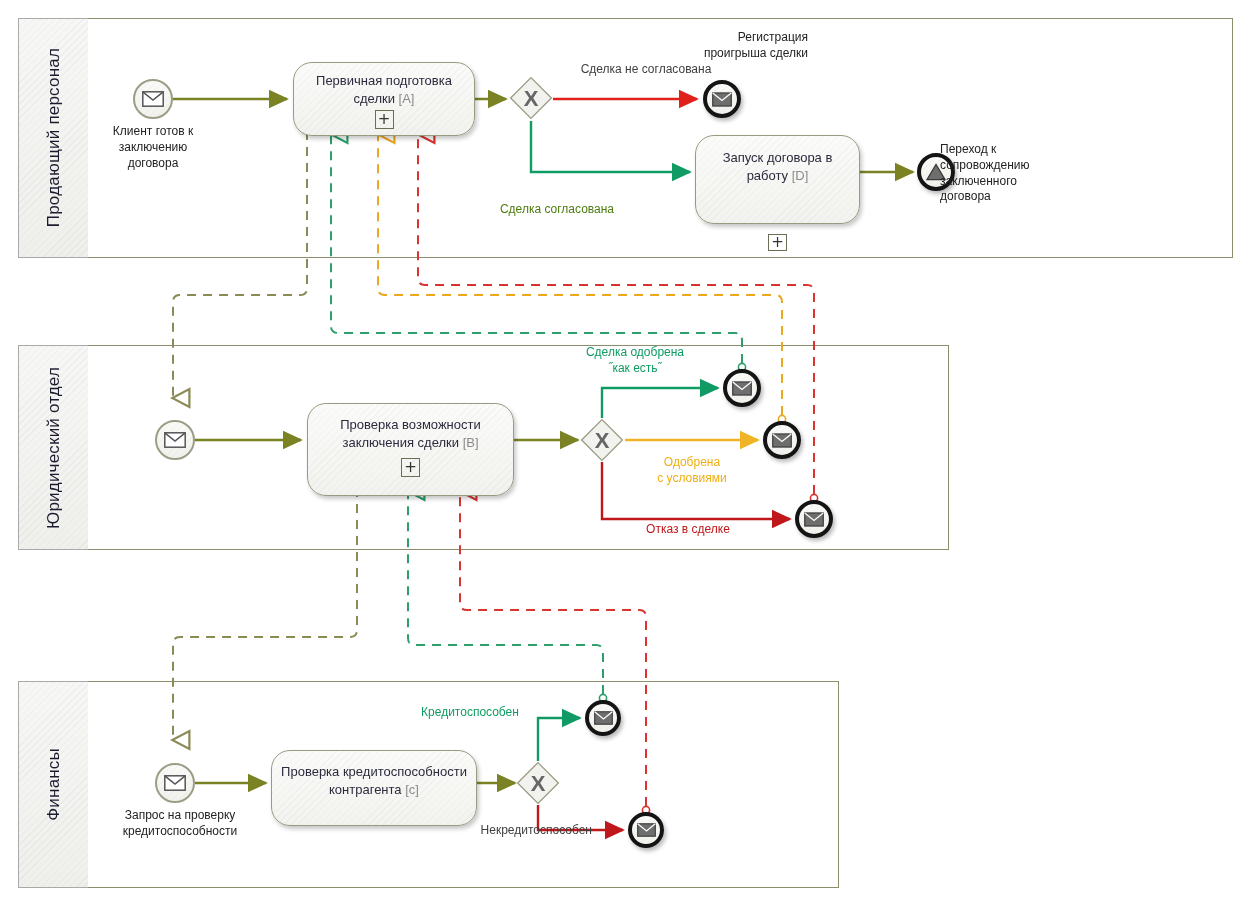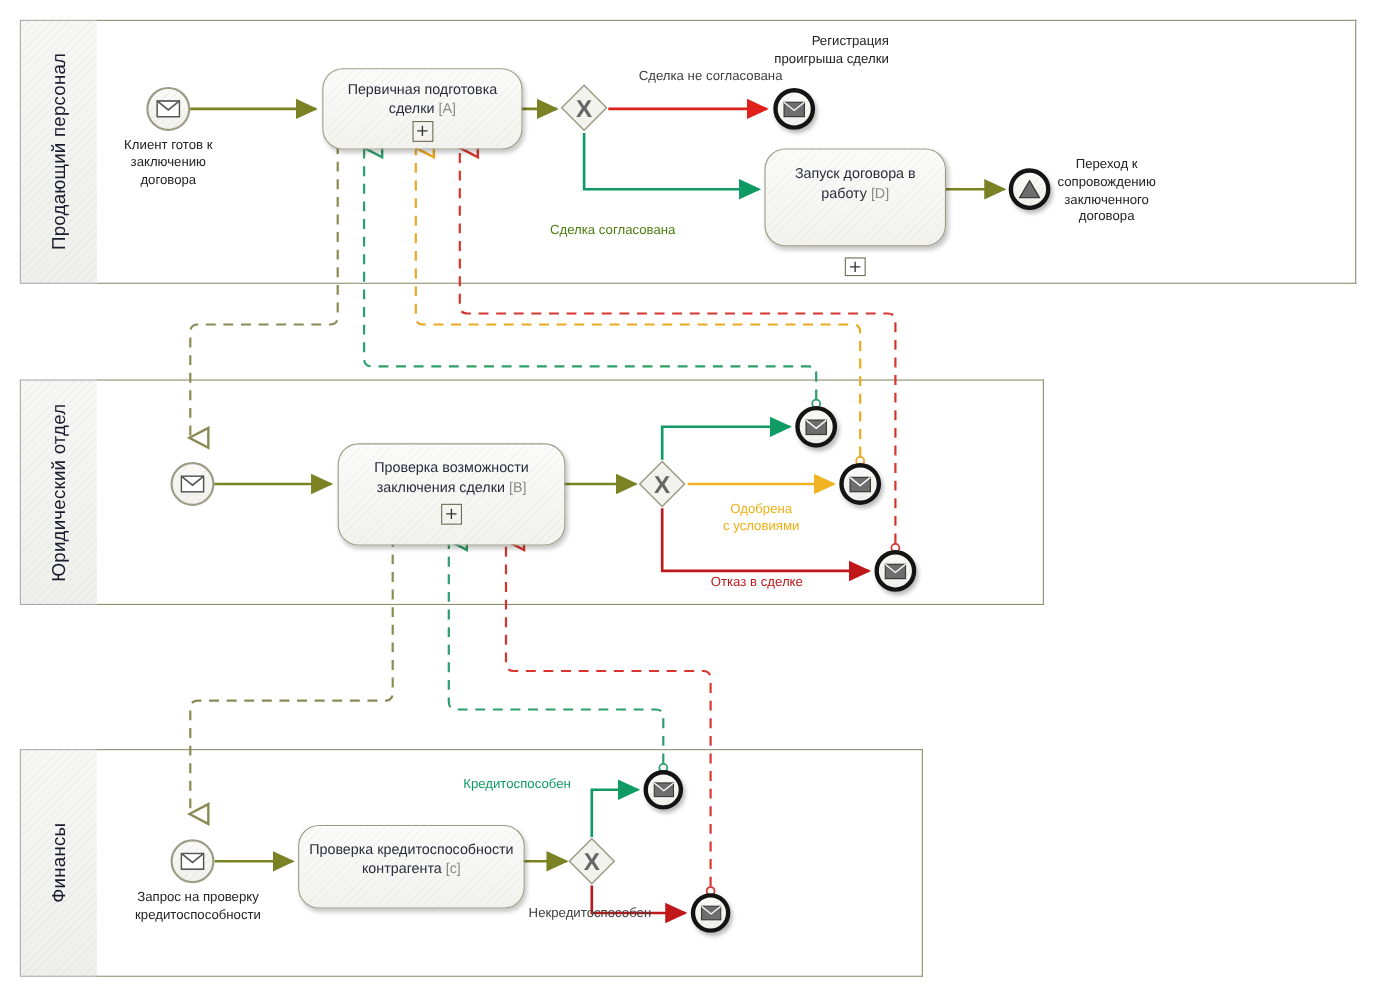--- a/index.html
+++ b/index.html
@@ -210,21 +210,21 @@
       <span class="tag">[D]</span>
     </div>
     <div class="plus" style="margin-top:6px;">+</div>
   </div>
 
   <div class="ev end" style="left:917px;top:153px;width:38px;height:38px;">
     <svg width="20" height="18" viewBox="0 0 20 18">
       <polygon points="10,1.4 19,16.6 1,16.6" fill="#6e6e6e" stroke="#3b3b3b" stroke-width="1.2"></polygon>
     </svg>
   </div>
-  <div class="txt" style="left:940px;top:142px;width:132px;text-align:center;">Переход к
+  <div class="txt" style="left:940px;top:142px;width:132px;text-align:left;">Переход к
 сопровождению
 заключенного
 договора</div>
 
   <div class="ev start" style="left:155px;top:420px;width:40px;height:40px;">
     <svg class="env" width="22" height="16" viewBox="0 0 22 16">
       <rect x="0.8" y="0.8" width="20.4" height="14.4" fill="#ffffff" stroke="#555" stroke-width="1.5"></rect>
       <path d="M0.8,0.8 L11,9 L21.2,0.8" fill="none" stroke="#555" stroke-width="1.5"></path>
     </svg>
   </div>
@@ -238,20 +238,22 @@
     <div class="plus" style="margin-top:7px;">+</div>
   </div>
 
   <div class="gw" style="left:580px;top:418px;width:44px;height:44px;">
     <svg class="dia" viewBox="0 0 44 44">
       <polygon points="22,1.6 42.4,22 22,42.4 1.6,22" fill="#f2f2ee" stroke="#9a9a83" stroke-width="1.3"></polygon>
       <text x="22" y="30" text-anchor="middle" font-size="22" font-weight="bold" font-family="Liberation Sans, sans-serif" fill="#666">X</text>
     </svg>
   </div>
 
+  <div class="txt lbl-dgrn" style="left:543px;top:345px;width:184px;">Сделка одобрена
+˝как есть˝</div>
 
   <div class="ev end" style="left:723px;top:369px;width:38px;height:38px;">
     <svg class="env" width="20" height="15" viewBox="0 0 22 16">
       <rect x="0.8" y="0.8" width="20.4" height="14.4" fill="#6e6e6e" stroke="#3b3b3b" stroke-width="1.3"></rect>
       <path d="M0.8,0.8 L11,9 L21.2,0.8" fill="none" stroke="#ffffff" stroke-width="1.4"></path>
     </svg>
   </div>
 
   <div class="ev end" style="left:763px;top:421px;width:38px;height:38px;">
     <svg class="env" width="20" height="15" viewBox="0 0 22 16">

